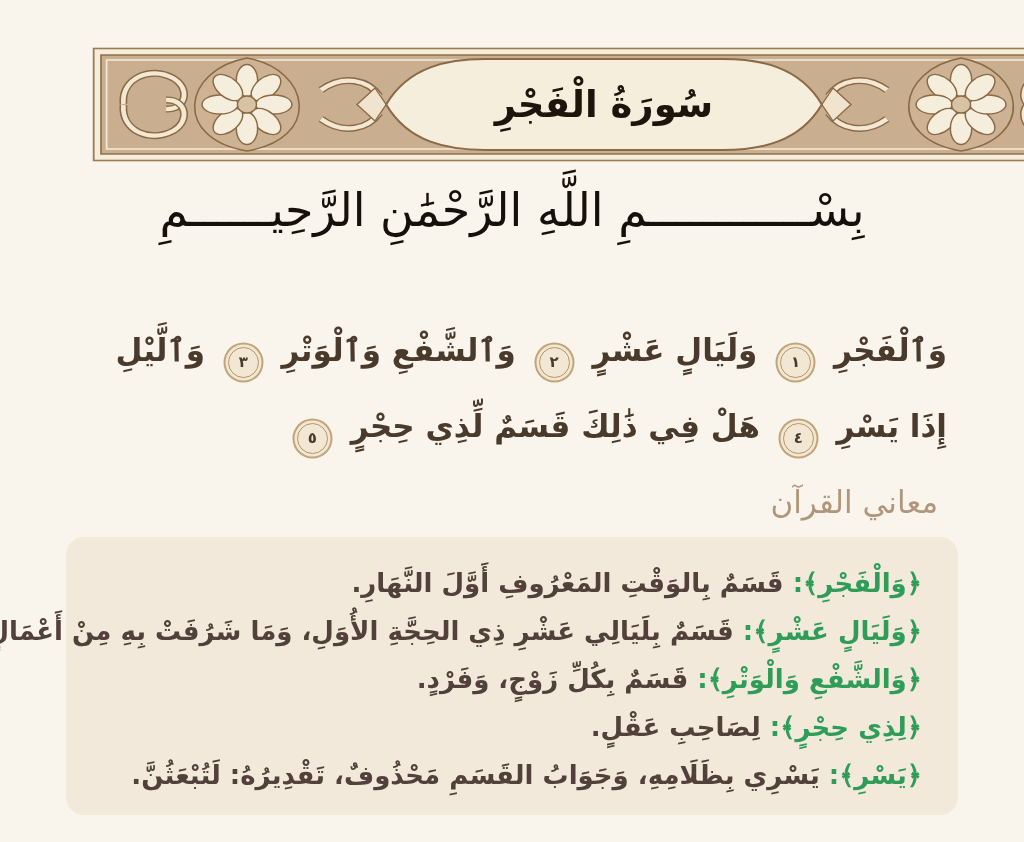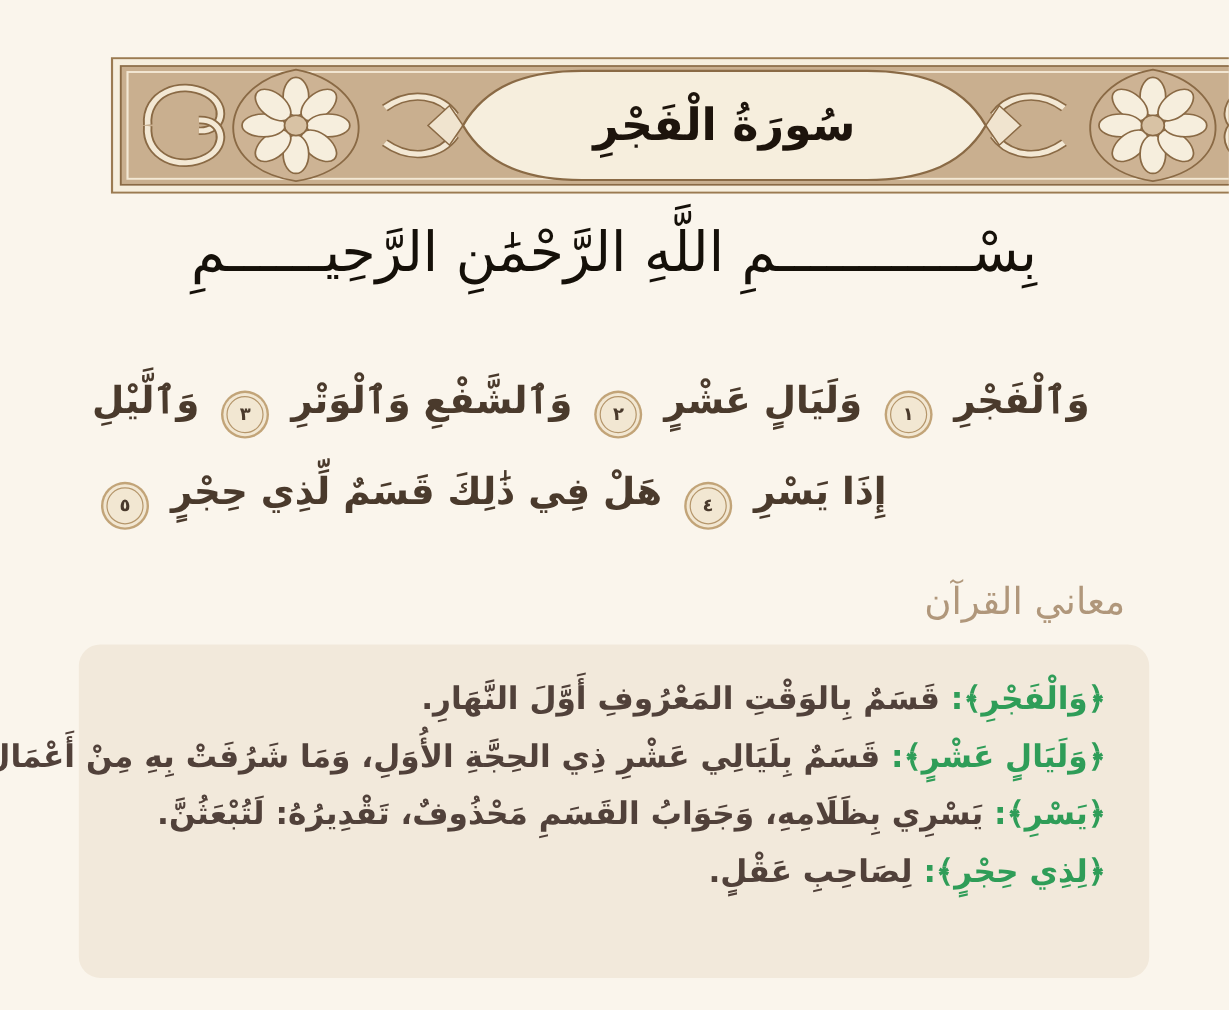--- a/index.html
+++ b/index.html
@@ -27,22 +27,22 @@
 
   
   .bismillah {
     position:absolute; top:183px; left:0; width:100%;
     text-align:center; direction:rtl;
     font-size:46px; color:#151009; font-weight:normal;
   }
 
   
   .verses {
-    position:absolute; top:296px; left:77px; width:870px;
-    direction:rtl; text-align:left;
+    position:absolute; top:312px; left:77px; width:870px;
+    direction:rtl; text-align:right;
     font-size:31px; line-height:76px; color:#4a3a2c; font-weight:bold;
   }
   .verse-seg { white-space:normal; }
   .ayah-marker {
     display:inline-flex; align-items:center; justify-content:center;
     width:31px; height:31px; margin:0 12px; vertical-align:-6px;
     border-radius:50%;
     background:#f2e7d2;
     border:1.5px solid #b5966b;
     box-shadow:0 0 0 2.5px #f2e7d2, 0 0 0 4.5px #c2a478;
@@ -127,17 +127,18 @@
 
   <div class="bismillah">بِسْــــــــــــمِ اللَّهِ الرَّحْمَٰنِ الرَّحِيــــــمِ</div>
 
   <div class="verses"><span class="verse-seg">وَٱلْفَجْرِ</span> <span class="ayah-marker">١</span> <span class="verse-seg">وَلَيَالٍ عَشْرٍ</span> <span class="ayah-marker">٢</span> <span class="verse-seg">وَٱلشَّفْعِ وَٱلْوَتْرِ</span> <span class="ayah-marker">٣</span> <span class="verse-seg">وَٱلَّيْلِ إِذَا يَسْرِ</span> <span class="ayah-marker">٤</span> <span class="verse-seg">هَلْ فِي ذَٰلِكَ قَسَمٌ لِّذِي حِجْرٍ</span> <span class="ayah-marker">٥</span> </div>
 
   <div class="section-label">معاني القرآن</div>
 
   <div class="tafsir-box">
       <div class="tafsir-line"><span class="phrase">﴿وَالْفَجْرِ﴾:</span><span class="explanation"> قَسَمٌ بِالوَقْتِ المَعْرُوفِ أَوَّلَ النَّهَارِ.</span></div>
       <div class="tafsir-line"><span class="phrase">﴿وَلَيَالٍ عَشْرٍ﴾:</span><span class="explanation"> قَسَمٌ بِلَيَالِي عَشْرِ ذِي الحِجَّةِ الأُوَلِ، وَمَا شَرُفَتْ بِهِ مِنْ أَعْمَالٍ.</span></div>
+      <div class="tafsir-line"><span class="phrase">﴿وَالشَّفْعِ وَالْوَتْرِ﴾:</span><span class="explanation"> قَسَمٌ بِكُلِّ زَوْجٍ، وَفَرْدٍ.</span></div>
+      <div class="tafsir-line"><span class="phrase">﴿لِذِي حِجْرٍ﴾:</span><span class="explanation"> لِصَاحِبِ عَقْلٍ.</span></div>
       <div class="tafsir-line"><span class="phrase">﴿يَسْرِ﴾:</span><span class="explanation"> يَسْرِي بِظَلَامِهِ، وَجَوَابُ القَسَمِ مَحْذُوفٌ، تَقْدِيرُهُ: لَتُبْعَثُنَّ.</span></div>
-      <div class="tafsir-line"><span class="phrase">﴿لِذِي حِجْرٍ﴾:</span><span class="explanation"> لِصَاحِبِ عَقْلٍ.</span></div>
     </div>
 
 </div>
 
 </body></html>

